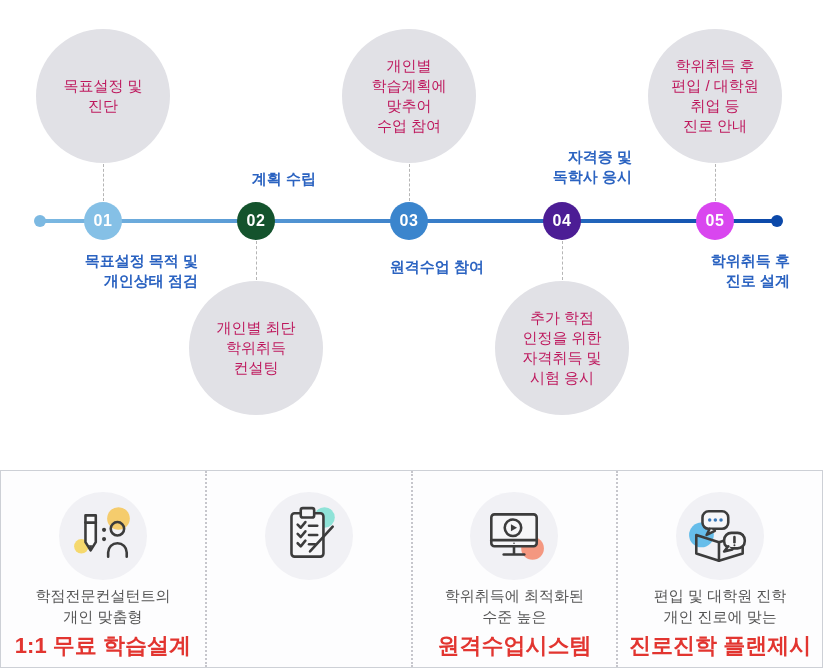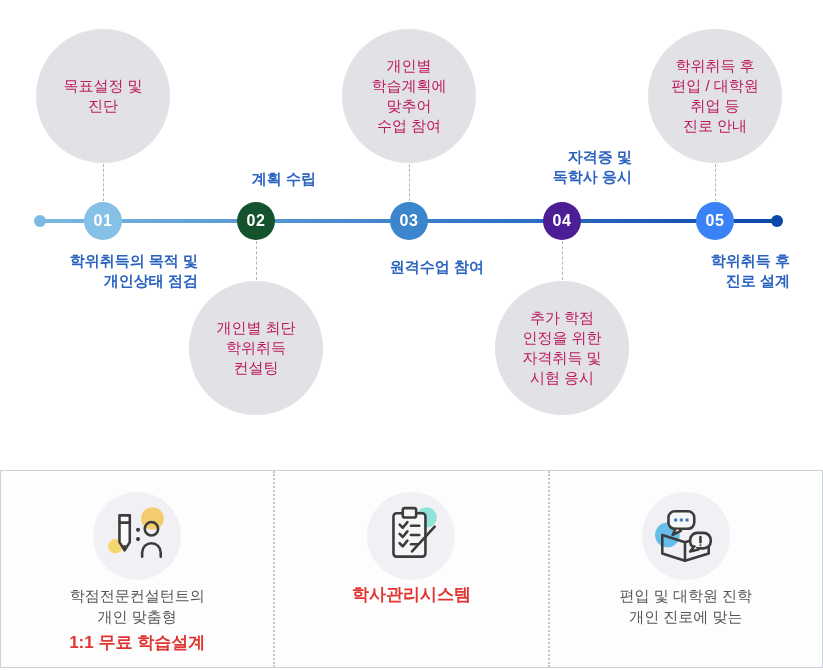--- a/index.html
+++ b/index.html
@@ -17,21 +17,21 @@
   .tl-dot.end{left:771px;background:#0b48a9;}
   .step-circle{
     position:absolute;top:202px;width:38px;height:38px;border-radius:50%;
     display:flex;align-items:center;justify-content:center;
     color:#ffffff;font-size:16px;font-weight:700;letter-spacing:.5px;
   }
   .sc1{left:84px;background:#85c0e6;}
   .sc2{left:237px;background:#14532d;}
   .sc3{left:390px;background:#3b85cd;}
   .sc4{left:543px;background:#4c1d95;}
-  .sc5{left:696px;background:#3b82f6;}
+  .sc5{left:696px;background:#d946ef;}
   .bubble{
     position:absolute;width:134px;height:134px;border-radius:50%;background:#e1e1e6;
     display:flex;align-items:center;justify-content:center;text-align:center;
     white-space:pre-line;font-size:15px;line-height:1.32;color:#be185d;font-weight:500;
   }
   .bb1{left:36px;top:29px;}
   .bb2{left:189px;top:281px;}
   .bb3{left:342px;top:29px;}
   .bb4{left:495px;top:281px;}
   .bb5{left:648px;top:29px;}
@@ -62,21 +62,21 @@
   .feature-card + .feature-card{border-left:2px dotted #c6c6cc;}
   .icon-circle{
     width:88px;height:88px;border-radius:50%;background:#f1f1f5;
     display:flex;align-items:center;justify-content:center;
   }
   .feature-desc{
     margin-top:5px;text-align:center;white-space:pre-line;
     font-size:15px;line-height:1.42;color:#555555;font-weight:500;
   }
   .feature-highlight{
-    margin-top:3px;text-align:center;font-size:17px;font-weight:700;color:#e23530;
+    margin-top:3px;text-align:center;font-size:22px;font-weight:700;color:#e23530;
   }
   svg{display:block;}
 </style>
 </head>
 <body>
 
 <div class="canvas">
 
   <div class="tl-line"></div>
   <div class="tl-dot start"></div>
@@ -105,21 +105,21 @@
   <div class="connector cn3"></div>
   <div class="connector cn4"></div>
   <div class="connector cn5"></div>
 
   <div class="step-circle sc1">01</div>
   <div class="step-circle sc2">02</div>
   <div class="step-circle sc3">03</div>
   <div class="step-circle sc4">04</div>
   <div class="step-circle sc5">05</div>
 
-  <div class="step-label lb1">학위취득의 목적 및
+  <div class="step-label lb1">목표설정 목적 및
 개인상태 점검</div>
   <div class="step-label lb2">계획 수립</div>
   <div class="step-label lb3">원격수업 참여</div>
   <div class="step-label lb4">자격증 및
 독학사 응시</div>
   <div class="step-label lb5">학위취득 후
 진로 설계</div>
 
   <div class="feature-box">
 
@@ -150,39 +150,56 @@
           <rect x="24" y="5" width="13" height="9" rx="2" fill="#f6f6f8"></rect>
           <path d="M21 21 l3 3 l4.5 -5.5"></path>
           <line x1="32" y1="22" x2="40" y2="22"></line>
           <path d="M21 30 l3 3 l4.5 -5.5"></path>
           <line x1="32" y1="31" x2="40" y2="31"></line>
           <path d="M21 39 l3 3 l4.5 -5.5"></path>
           <line x1="32" y1="40" x2="38" y2="40"></line>
           <line x1="33" y1="47" x2="55" y2="23"></line>
         </svg>
       </div>
-      <div class="feature-highlight">학사관리시스템</div>
-    </div>
-
+    </div>
+
+    <div class="feature-card">
+      <div class="icon-circle">
+        <svg width="66" height="66" viewBox="0 0 64 64" fill="none" stroke="#3c3c3c" stroke-width="2.5" stroke-linecap="round" stroke-linejoin="round">
+          <circle cx="50" cy="44" r="11" fill="#f5876b" opacity="0.85" stroke="none"></circle>
+          <rect x="10" y="11" width="44" height="31" rx="3" fill="#f6f6f8"></rect>
+          <line x1="10" y1="36" x2="54" y2="36"></line>
+          <circle cx="32" cy="39" r="0.8" fill="#3c3c3c" stroke="none"></circle>
+          <line x1="32" y1="42" x2="32" y2="49"></line>
+          <line x1="22" y1="50" x2="42" y2="50"></line>
+          <circle cx="31" cy="24" r="8"></circle>
+          <path d="M29 20.5 v7 l6 -3.5 z" fill="#3c3c3c" stroke="none"></path>
+        </svg>
+      </div>
+      <div class="feature-desc">학위취득에 최적화된
+수준 높은</div>
+      <div class="feature-highlight">원격수업시스템</div>
+    </div>
 
     <div class="feature-card">
       <div class="icon-circle">
         <svg width="66" height="66" viewBox="0 0 64 64" fill="none" stroke="#3c3c3c" stroke-width="2.5" stroke-linecap="round" stroke-linejoin="round">
           <circle cx="14" cy="31" r="12" fill="#56b7e9" opacity="0.9" stroke="none"></circle>
           <path d="M9 31 l22 7 v18 l-22 -7 z"></path>
           <path d="M31 38 l23 -7 v18 l-23 7"></path>
           <rect x="15" y="8" width="25" height="17" rx="6" fill="#f6f6f8"></rect>
           <path d="M22 25 l-3 6 l8 -4" fill="#f6f6f8"></path>
           <circle cx="22" cy="16.5" r="1.7" fill="#3a79b8" stroke="none"></circle>
           <circle cx="27.5" cy="16.5" r="1.7" fill="#3a79b8" stroke="none"></circle>
           <circle cx="33" cy="16.5" r="1.7" fill="#3a79b8" stroke="none"></circle>
           <rect x="36" y="29" width="20" height="15" rx="7" fill="#f6f6f8"></rect>
           <path d="M40 42 l-4 5 l8 -2" fill="#f6f6f8"></path>
           <line x1="46" y1="33" x2="46" y2="38"></line>
           <circle cx="46" cy="41" r="1" fill="#3c3c3c" stroke="none"></circle>
         </svg>
       </div>
       <div class="feature-desc">편입 및 대학원 진학
 개인 진로에 맞는</div>
+      <div class="feature-highlight">진로진학 플랜제시</div>
     </div>
 
   </div>
 </div>
 
 </body></html>

